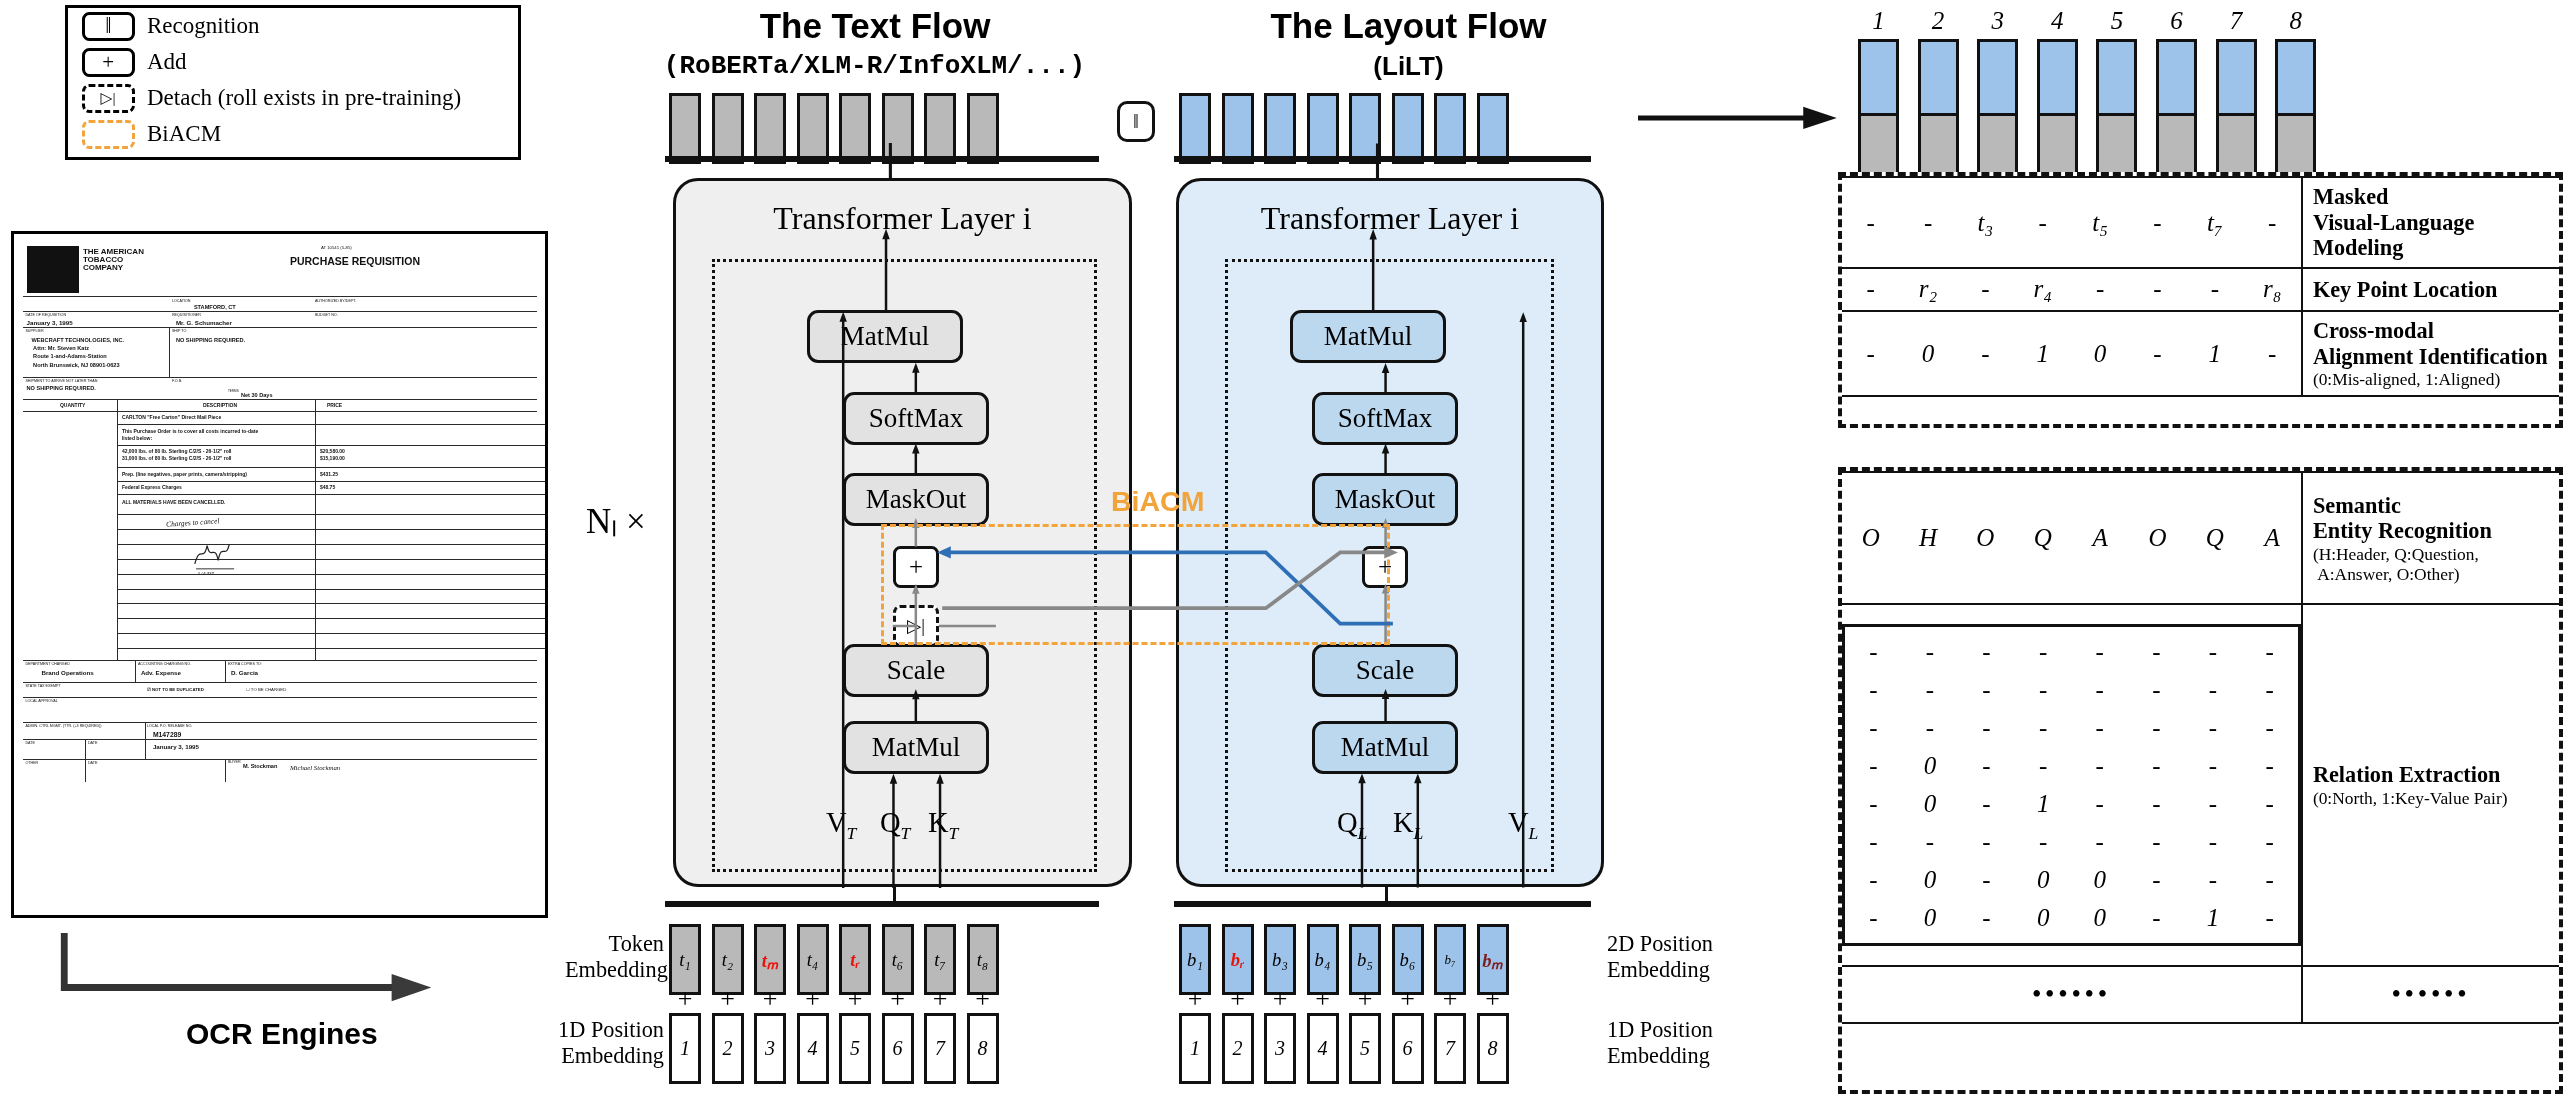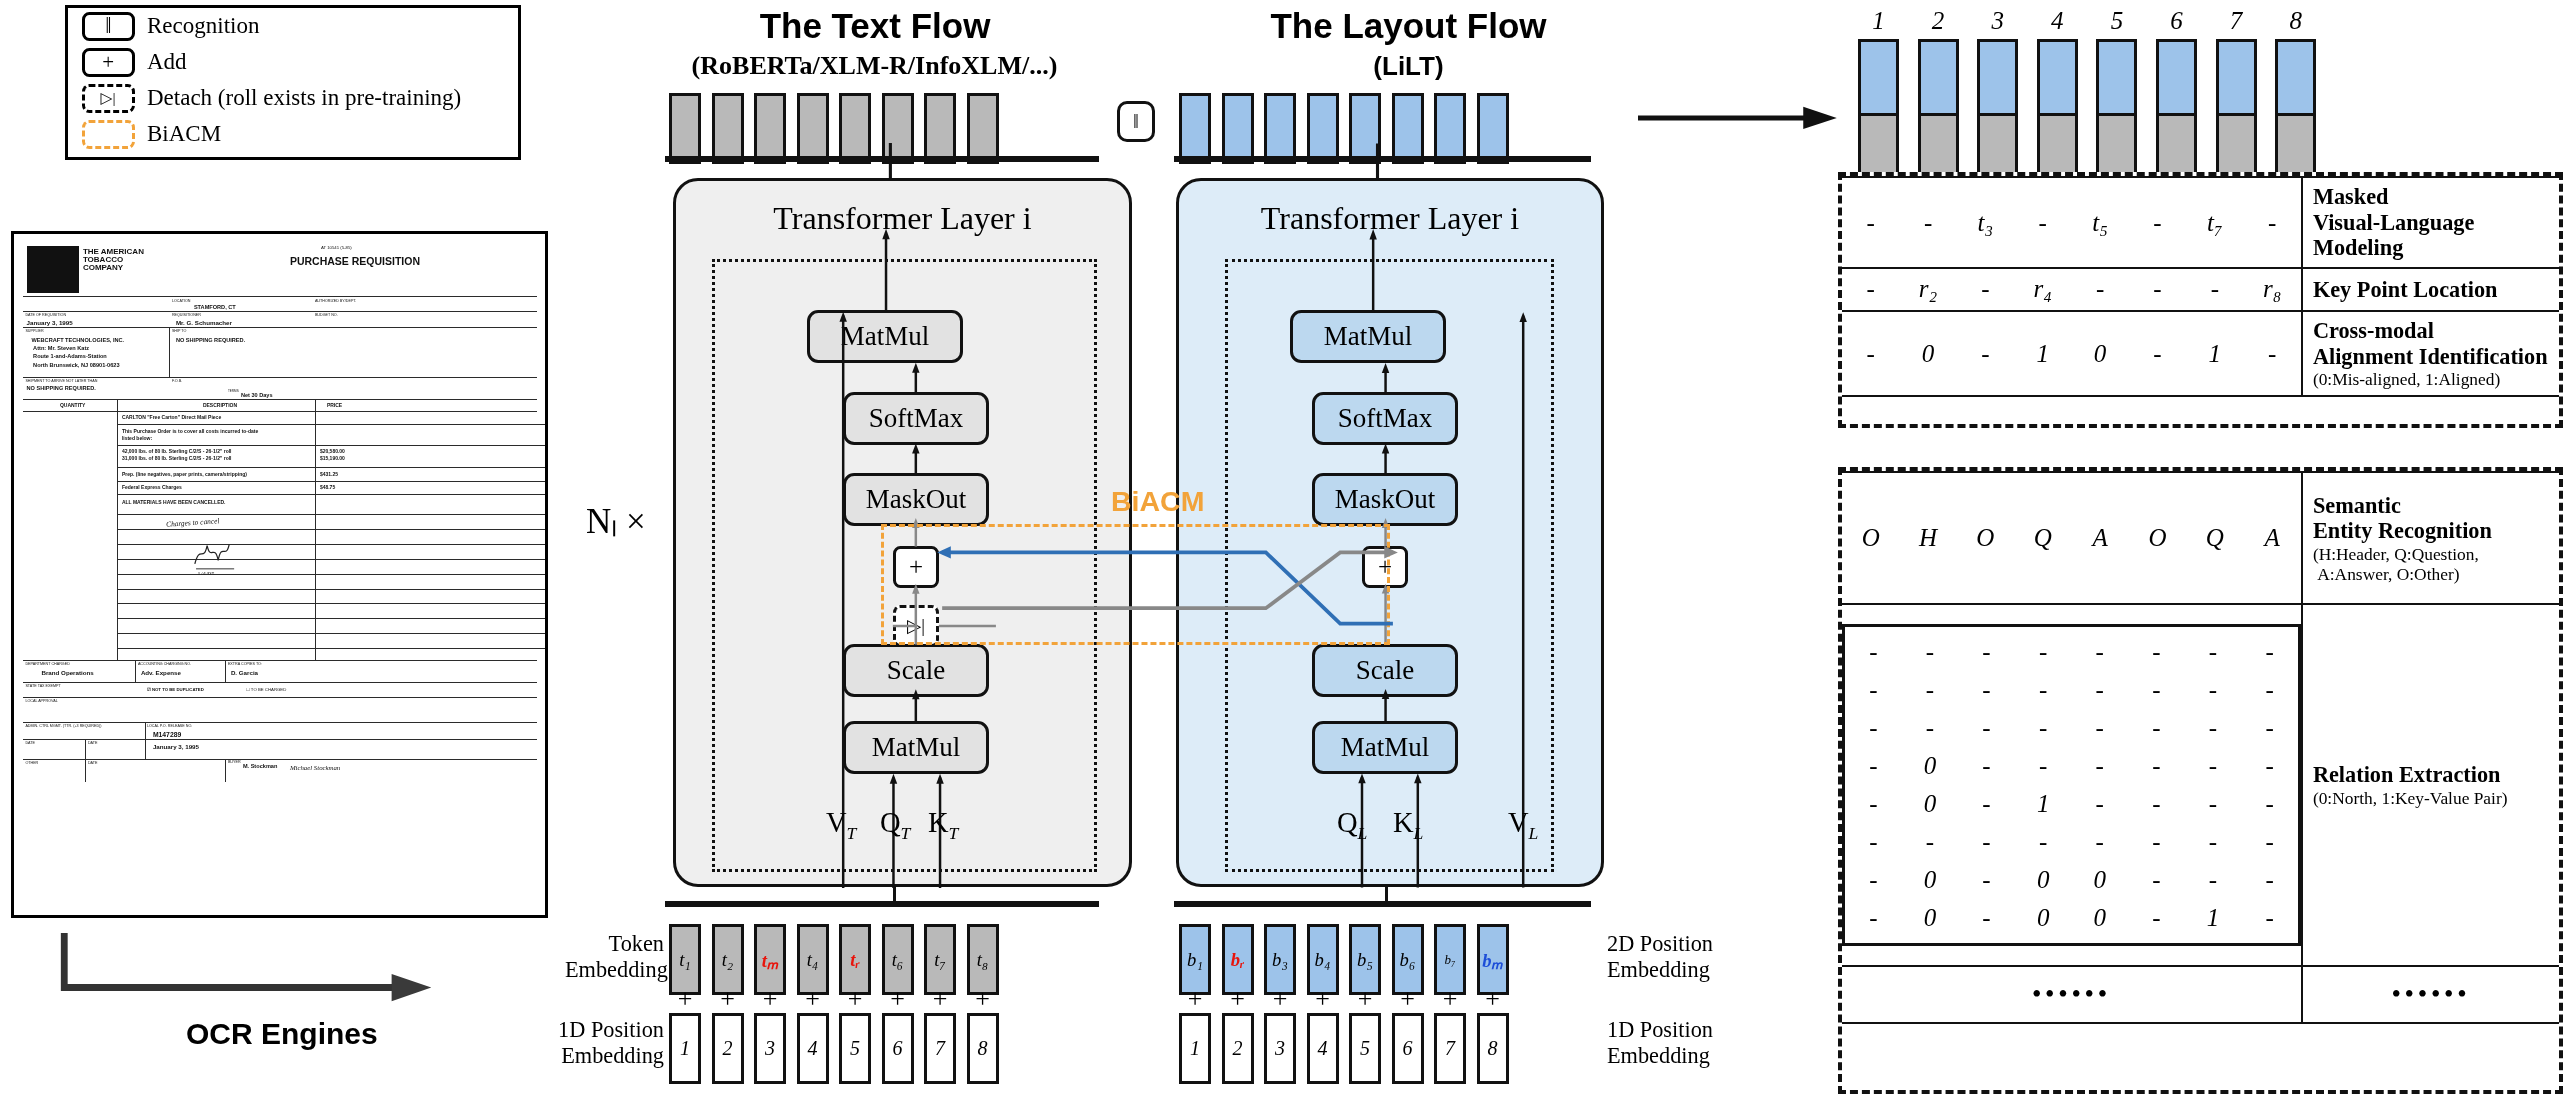--- a/index.html
+++ b/index.html
@@ -24,21 +24,21 @@
   .dtxt{position:absolute;font-family:"Liberation Sans",sans-serif;color:#111;}
   .dshade{position:absolute;background:#111;}
 
   
   #ocr-arrow{left:59px;top:928px;width:385px;height:124px;}
   #ocr-label{left:186px;top:1017px;font-size:30px;font-weight:bold;font-family:"Liberation Sans",sans-serif;}
 
   
   .flow-title{font-family:"Liberation Sans",sans-serif;font-weight:bold;text-align:center;}
   #text-title{left:658px;top:6.2px;width:434px;font-size:35px;}
-  #text-sub{left:620px;top:51px;width:509px;font-size:26px;font-family:Liberation Serif, serif;font-weight:bold;text-align:center;}
+  #text-sub{left:620px;top:51px;width:509px;font-size:26px;font-family:Liberation Mono, monospace;font-weight:bold;text-align:center;}
   #layout-title{left:1204px;top:6.2px;width:409px;font-size:35px;}
   #layout-sub{left:1204px;top:51px;width:409px;font-size:26px;font-family:"Liberation Sans",sans-serif;font-weight:bold;text-align:center;}
 
   
   .tokstrip{display:flex;gap:10.5px;}
   .tok{width:32px;height:71px;border:3.1px solid #111;box-sizing:border-box;}
   .tok.grey{background:#b9b9b9;}
   .tok.blue{background:#9dc3ea;}
   .hbar{background:#111;height:6.2px;}
 
@@ -435,21 +435,21 @@
   </div>
 
 <div class="abs tokstrip" id="bot-layout-toks" style="left:1179px;top:924px;">
     <div class="tok blue" style="display: flex; align-items: center; justify-content: center; font-size: 18.6px; font-style: italic;">b₁</div>
     <div class="tok blue" style="display: flex; align-items: center; justify-content: center; font-size: 18.6px; font-style: italic; color: rgb(232, 20, 12); font-weight: bold;">bᵣ</div>
     <div class="tok blue" style="display: flex; align-items: center; justify-content: center; font-size: 18.6px; font-style: italic;">b₃</div>
     <div class="tok blue" style="display: flex; align-items: center; justify-content: center; font-size: 18.6px; font-style: italic;">b₄</div>
     <div class="tok blue" style="display: flex; align-items: center; justify-content: center; font-size: 18.6px; font-style: italic;">b₅</div>
     <div class="tok blue" style="display: flex; align-items: center; justify-content: center; font-size: 18.6px; font-style: italic;">b₆</div>
     <div class="tok blue" style="display: flex; align-items: center; justify-content: center; font-size: 13px; font-style: italic;">b₇</div>
-    <div class="tok blue" style="display: flex; align-items: center; justify-content: center; font-size: 18.6px; font-style: italic; color: #1d4ed8; font-weight: bold;">bₘ</div>
+    <div class="tok blue" style="display: flex; align-items: center; justify-content: center; font-size: 18.6px; font-style: italic; color: #7f1d1d; font-weight: bold;">bₘ</div>
   </div>
 <div class="abs tokstrip" id="bot-layout-plus" style="left:1179px;top:984px;">
     <div style="width: 32px; text-align: center; font-size: 26px;">+</div>
     <div style="width: 32px; text-align: center; font-size: 26px;">+</div>
     <div style="width: 32px; text-align: center; font-size: 26px;">+</div>
     <div style="width: 32px; text-align: center; font-size: 26px;">+</div>
     <div style="width: 32px; text-align: center; font-size: 26px;">+</div>
     <div style="width: 32px; text-align: center; font-size: 26px;">+</div>
     <div style="width: 32px; text-align: center; font-size: 26px;">+</div>
     <div style="width: 32px; text-align: center; font-size: 26px;">+</div>

